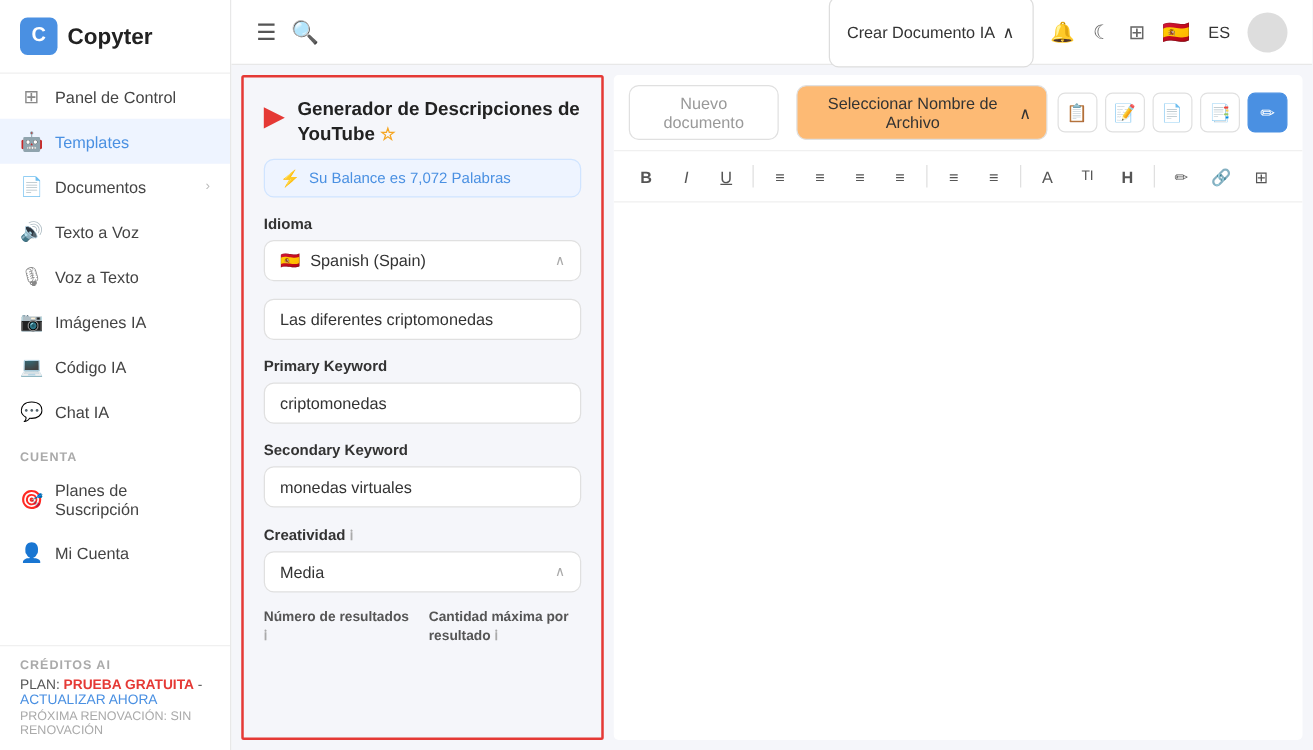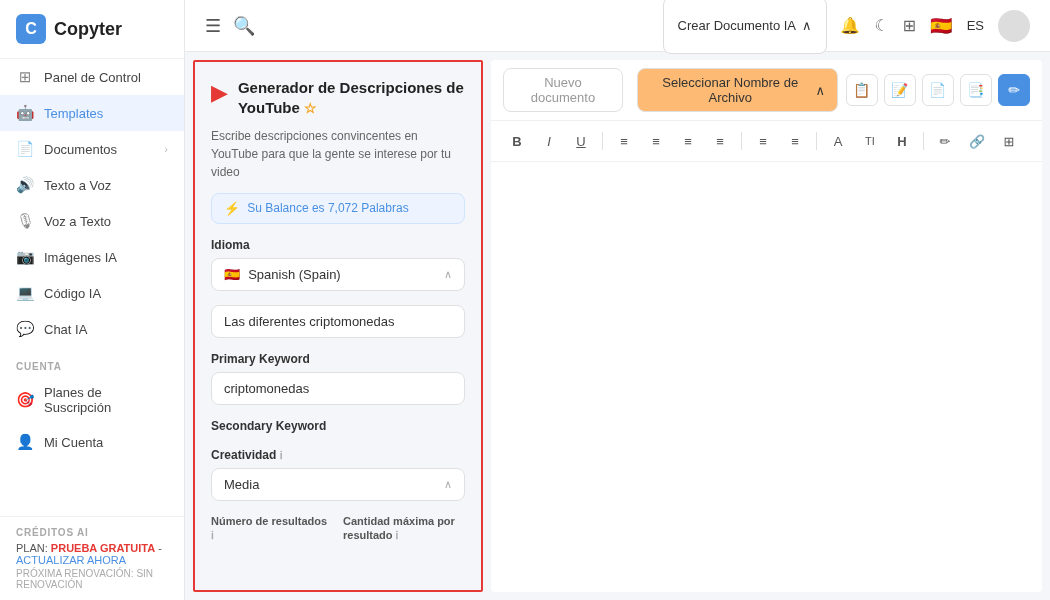--- a/index.html
+++ b/index.html
@@ -360,21 +360,20 @@
       <div class="panel-header">
         <span class="yt-icon">▶</span>
         <div>
           <span class="panel-title">
             <span>Generador de Descripciones de YouTube</span>
             <span class="star-icon">☆</span>
           </span>
         </div>
       </div>
 
-      <p class="panel-desc">Escribe descripciones convincentes en YouTube para que la gente se interese por tu video</p>
 
       <div class="balance-bar">
         <span class="bolt">⚡</span>
         <span>Su Balance es 7,072 Palabras</span>
       </div>
 
       <div class="form-group">
         <label class="form-label">Idioma</label>
         <div class="form-select">
           <div class="select-left">
@@ -393,20 +392,23 @@
 
       <div class="form-group">
         <label class="form-label">Primary Keyword</label>
         <div class="form-input">
           <span>criptomonedas</span>
         </div>
       </div>
 
       <div class="form-group">
         <label class="form-label">Secondary Keyword</label>
+        <div class="form-input">
+          <span>monedas virtuales</span>
+        </div>
       </div>
 
       <div class="form-group">
         <label class="form-label">
           <span>Creatividad</span>
           <span class="info-icon">ℹ</span>
         </label>
         <div class="form-select">
           <span>Media</span>
           <span class="chevron">∧</span>

